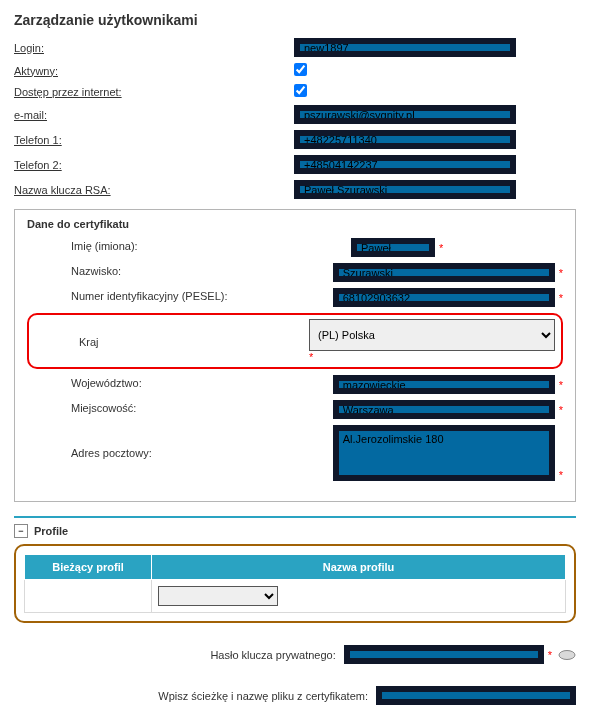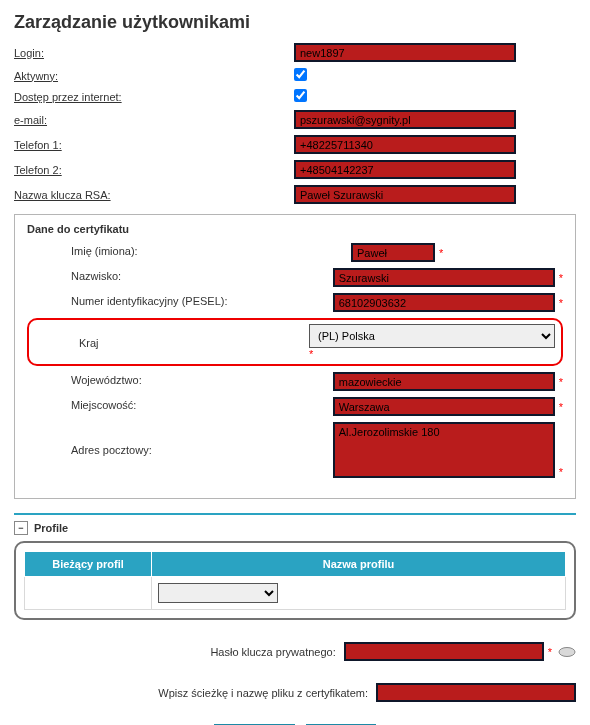--- a/index.html
+++ b/index.html
@@ -1,49 +1,49 @@
 <!DOCTYPE html>
 <html><head>
   <meta charset="utf-8">
   <style>
     body { font-family: Verdana, Arial, sans-serif; font-size: 11px; margin: 0; padding: 0; color: #333; background: #fff; }
     .page { width: 590px; margin: 0 auto; padding: 8px 14px; box-sizing: border-box; }
-    .title { font-weight: bold; font-size: 18px; margin: 4px 0 10px 0; }
+    .title { font-weight: bold; font-size: 14px; margin: 4px 0 10px 0; }
     .row { display: flex; align-items: center; margin: 6px 0; }
     .row .label { width: 280px; text-decoration: underline; }
     .row .field { flex: 1; }
     input[type="text"], textarea, select {
       font-family: Verdana, Arial, sans-serif;
       font-size: 11px;
-      border: 2px solid #0f172a;
-      background: #b91c1c;
+      border: 6px solid #0f172a;
+      background: #0369a1;
       padding: 2px 4px;
       box-sizing: border-box;
     }
     input[type="text"] { height: 19px; }
     .wide { width: 222px; }
     .ro { background: #e9e9e9; border-color: #bdbdbd; }
     input[type="checkbox"] { width: 13px; height: 13px; margin: 0; }
     .star { color: red; margin-left: 4px; }
 
     .fieldset { border: 1px solid #b5b5b5; padding: 10px 12px 14px 12px; margin-top: 10px; position: relative; }
     .fieldset .legend { font-weight: bold; margin: -2px 0 8px 0; }
     .crow { display: flex; align-items: flex-start; margin: 6px 0; }
     .crow .clabel { width: 280px; padding-top: 2px; margin-left: 44px; }
     .crow .cfield { flex: 1; display: flex; align-items: center; }
     .red-highlight { border: 2px solid #e00; border-radius: 10px; padding: 4px 6px; margin: 2px 0; }
-    .select-wide { width: 246px; height: 24px; border: 1px solid #555; background: #efefef; }
+    .select-wide { width: 246px; height: 32px; border: 1px solid #555; background: #efefef; }
     .textarea-addr { width: 222px; height: 56px; resize: none; }
     .star-below { color: red; margin-left: 0; }
 
     .section-sep { border-top: 2px solid #2aa3c2; margin: 14px 0 6px 0; }
     .profile-header { display: flex; align-items: center; font-weight: bold; margin-bottom: 6px; }
     .expander { width: 12px; height: 12px; border: 1px solid #888; display: inline-flex; align-items: center; justify-content: center; font-size: 9px; margin-right: 6px; background: #fff; cursor: pointer; }
 
-    .profile-box { border: 2px solid #737373; border-radius: 10px; padding: 8px; }
+    .profile-box { border: 2px solid #a16207; border-radius: 10px; padding: 8px; }
     .ptable { width: 100%; border-collapse: collapse; }
     .ptable th { background: #2aa3c2; color: #fff; font-weight: bold; font-size: 11px; padding: 6px 8px; border: 1px solid #fff; }
     .ptable td { border: 1px solid #d9d9d9; padding: 4px 6px; height: 24px; }
     .ptable th.col1 { width: 110px; }
     .ptable .dropdown-cell select { width: 120px; height: 20px; border: 1px solid #555; background: #efefef; }
 
     .footer { margin-top: 14px; }
     .frow { display: flex; align-items: center; justify-content: flex-end; margin: 22px 0; }
     .frow .flabel { margin-right: 8px; }
     .frow input[type="text"] { width: 200px; }

